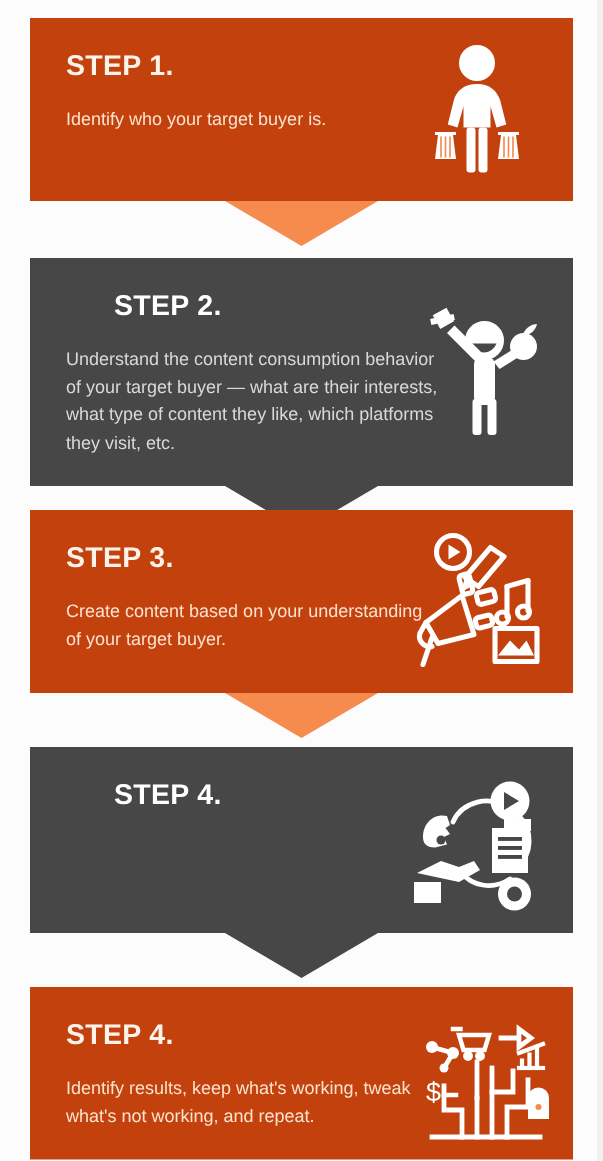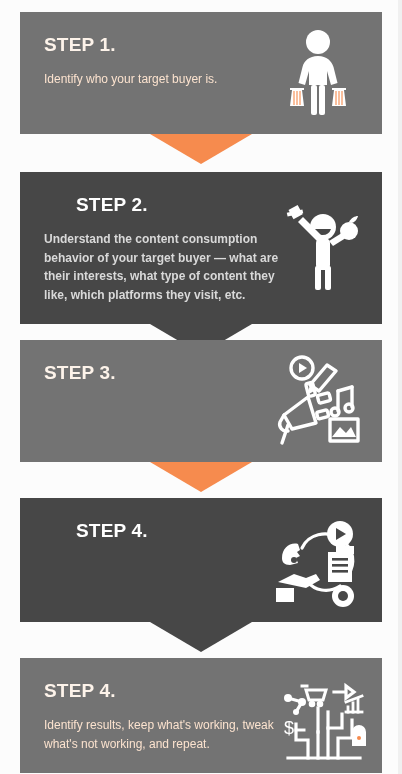--- a/index.html
+++ b/index.html
@@ -21,21 +21,21 @@
   }
   .step-card {
     position: absolute;
     left: 20px; width: 362px;
   }
   .card-body {
     position: relative;
     padding: 22px 24px 20px 24px;
     min-height: 100px;
   }
-  .card-orange .card-body { background: #737373; }
+  .card-orange .card-body { background: #c2410c; }
   .card-dark   .card-body { background: #474747; }
 
   .notch {
     position: absolute;
     left: 0; top: 100%;
     width: 362px; height: 30px;
   }
   .notch svg { display: block; width: 362px; height: 30px; }
 
   .step-title {
@@ -45,21 +45,21 @@
     margin-bottom: 14px;
   }
   .step-text {
     font-size: 12px;
     line-height: 18.5px;
     max-width: 248px;
   }
   .card-orange .step-title { color: #fdf3ea; }
   .card-orange .step-text  { color: #fce3cf; }
   .card-dark   .step-title { color: #ffffff; margin-left: 32px; }
-  .card-dark   .step-text  { color: #d9d9d9; font-weight: bold; }
+  .card-dark   .step-text  { color: #d9d9d9; }
 
   .card-icon {
     position: absolute;
     right: 16px;
     top: 50%;
     transform: translateY(-50%);
     width: 96px; height: 96px;
   }
   .card-icon svg { display: block; width: 100%; height: 100%; }
 </style>
@@ -125,20 +125,21 @@
     <div class="notch">
       <svg viewBox="0 0 362 30" preserveAspectRatio="none">
         <polygon points="130,0 232,0 181,30" fill="#474747"></polygon>
       </svg>
     </div>
   </div>
 
   <div class="step-card card-orange" style="top:340px;">
     <div class="card-body" style="min-height:122px;">
       <div class="step-title">STEP 3.</div>
+      <div class="step-text">Create content based on your understanding of your target buyer.</div>
       <div class="card-icon">
         <svg viewBox="0 0 96 96" fill="none" stroke="#ffffff" stroke-width="3.4" stroke-linejoin="round" stroke-linecap="round">
           <path d="M14 62 L38 44 L46 70 L22 76 z"></path>
           <path d="M18 72 L12 90"></path>
           <path d="M14 62 L10 69 a7 7 0 0 0 8 9"></path>
           <circle cx="32" cy="15" r="11"></circle>
           <path d="M29 10 l8 5 -8 5z" fill="#ffffff" stroke="none"></path>
           <rect x="37" y="30" width="7" height="13" rx="2" transform="rotate(-14 40 36)"></rect>
           <path d="M57 12 l9 6 -17 20 -9-6z"></path>
           <path d="M40 32 l-3 10 9-5z" fill="#ffffff" stroke="none"></path>

